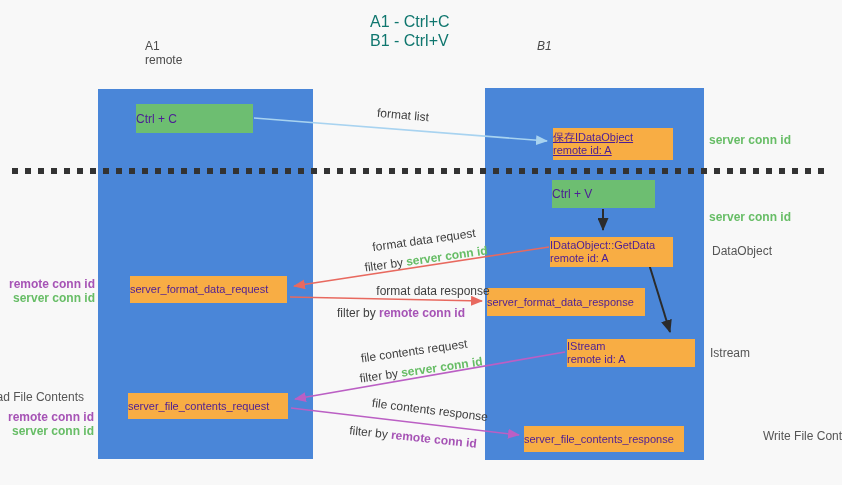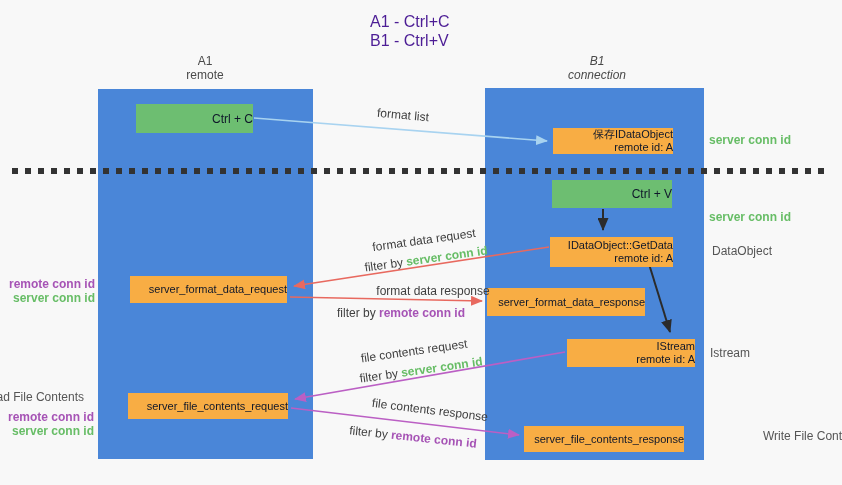--- a/index.html
+++ b/index.html
@@ -7,53 +7,53 @@
   body {
     font-family: "Liberation Sans", sans-serif;
     background: #f8f8f8;
     position: relative;
     overflow: hidden;
   }
   #stage { position: absolute; inset: 0; width: 842px; height: 485px; }
 
   .title {
     position: absolute; left: 370px; top: 12px;
-    font-size: 16px; color: #4c1d95; line-height: 19px;
+    font-size: 16px; color: #0f766e; line-height: 19px;
     white-space: pre;
   }
 
   .col-header {
-    position: absolute; top: 54px; width: 120px;
-    text-align: center; font-size: 12px; color: #4a4a4a; line-height: 14px;
+    position: absolute; top: 39px; width: 120px;
+    text-align: left; font-size: 12px; color: #4a4a4a; line-height: 14px;
   }
   #hdr-a1 { left: 145px; }
   #hdr-b1 { left: 537px; font-style: italic; }
 
   .lifeline {
     position: absolute; background: #4a86d8;
   }
   #col-a1 { left: 98px;  top: 89px; width: 215px; height: 370px; }
   #col-b1 { left: 485px; top: 88px; width: 219px; height: 372px; }
 
   .dotted {
     position: absolute; left: 12px; top: 168px; width: 812px; height: 6px;
     background: repeating-linear-gradient(to right, #333 0 6px, transparent 6px 13px);
   }
 
   .node {
     position: absolute; display: flex; flex-direction: column;
-    align-items: flex-end; justify-content: center;
-    color: #0f172a; text-align: center;
+    align-items: flex-start; justify-content: center;
+    color: #4c1d95; text-align: center;
   }
   .node.green  { background: #6dbe71; font-size: 12px; }
   .node.orange { background: #f8ad44; font-size: 11px; line-height: 13px; }
 
   #n-ctrlc   { left: 136px; top: 104px; width: 117px; height: 29px; }
-  #n-save    { left: 553px; top: 128px; width: 120px; height: 26px; }
-  #n-ctrlv   { left: 552px; top: 180px; width: 120px; height: 28px; }
+  #n-save    { left: 553px; top: 128px; width: 120px; height: 32px; text-decoration: underline; }
+  #n-ctrlv   { left: 552px; top: 180px; width: 103px; height: 28px; }
   #n-getdata { left: 550px; top: 237px; width: 123px; height: 30px; }
   #n-freq    { left: 130px; top: 276px; width: 157px; height: 27px; }
   #n-fresp   { left: 487px; top: 288px; width: 158px; height: 28px; }
   #n-istream { left: 567px; top: 339px; width: 128px; height: 28px; }
   #n-fcreq   { left: 128px; top: 393px; width: 160px; height: 26px; }
   #n-fcresp  { left: 524px; top: 426px; width: 160px; height: 26px; }
 
   .ann {
     position: absolute; font-size: 12px; color: #3f3f3f; white-space: nowrap;
     transform-origin: center;
@@ -92,21 +92,20 @@
 <div id="stage">
 
   <div class="title"><span>A1 - Ctrl+C</span><br><span>B1 - Ctrl+V</span></div>
 
   <div class="col-header" id="hdr-a1">
     <div>A1</div>
     <div>remote</div>
   </div>
   <div class="col-header" id="hdr-b1">
     <div>B1</div>
-    <div>connection</div>
   </div>
 
   <div class="lifeline" id="col-a1"></div>
   <div class="lifeline" id="col-b1"></div>
 
   <div class="dotted"></div>
 
   <svg class="arrows" width="842" height="485" viewBox="0 0 842 485">
     <defs>
       <marker id="mk-blue" markerUnits="userSpaceOnUse" markerWidth="12" markerHeight="10" refX="11" refY="5" orient="auto">

